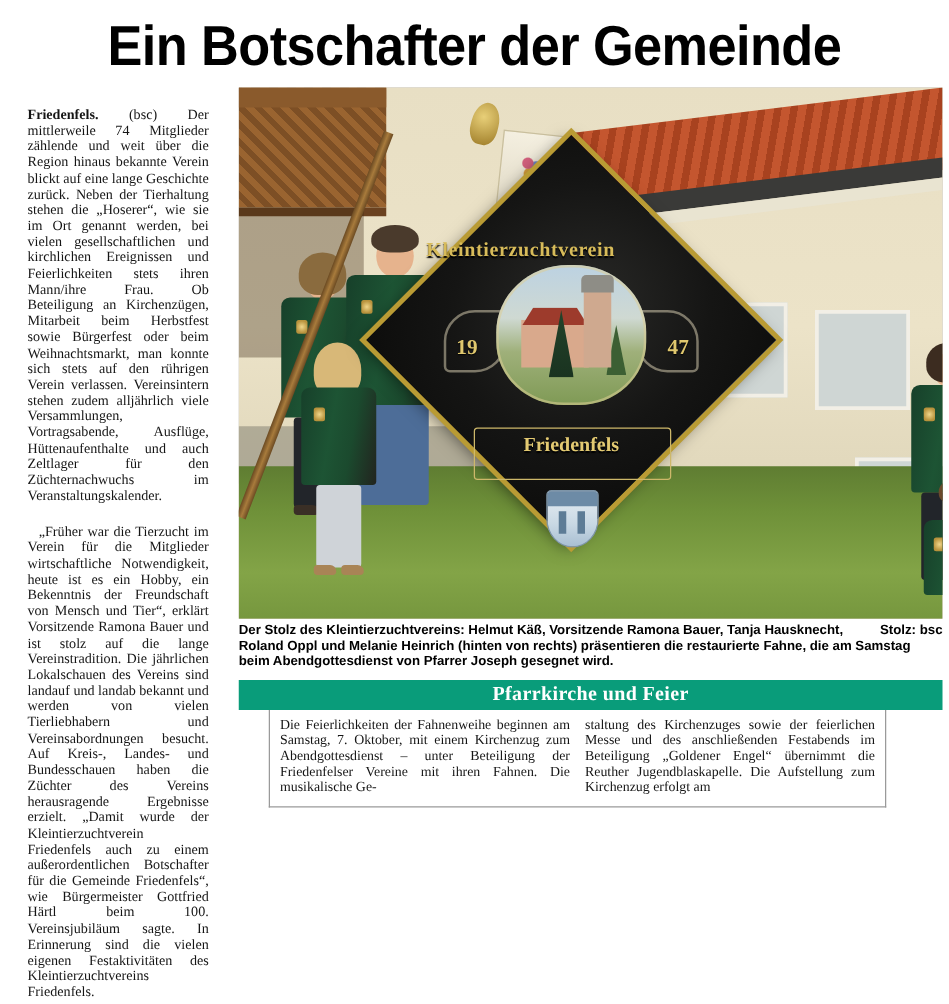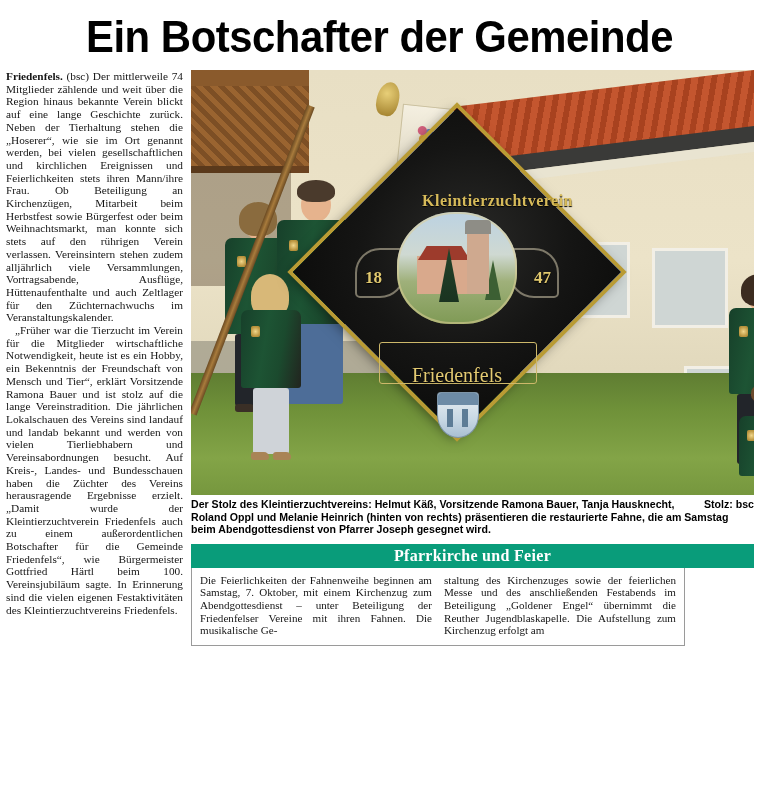--- a/index.html
+++ b/index.html
@@ -44,21 +44,21 @@
     text-align:left;
   }
 
   
   .body-text{
     font-size:11.3px;
     line-height:12.7px;
     text-align:justify;
     text-justify:inter-word;
     hyphens:manual;
-    margin:0;
+    margin:16px;
     color:#151515;
   }
   .body-text + .body-text{text-indent:9px;margin-top:0;}
   .para-gap{margin-top:10px;}
   .dateline{font-weight:bold;}
 
   .subhead{
     font-family:"Liberation Sans", sans-serif;
     font-weight:bold;
     font-size:15.5px;
@@ -125,41 +125,41 @@
     border-radius:50% 50% 40% 40%;transform:rotate(14deg);}
   .ribbon{position:absolute;left:86px;top:-22px;width:46px;height:72px;
     background:linear-gradient(180deg,#f4efe0,#ded7c2);
     border:1px solid #c9bf9e;transform:rotate(6deg);}
   .ribbon-fringe{position:absolute;left:86px;top:48px;width:46px;height:10px;
     background:repeating-linear-gradient(90deg,#d9b64e 0 2px,#a98a2c 2px 4px);transform:rotate(6deg);}
   .ribbon-flower{position:absolute;left:14px;top:16px;width:20px;height:22px;
     background:radial-gradient(circle at 35% 35%,#d2607d 0 4px,transparent 5px),
                radial-gradient(circle at 70% 45%,#6d86c4 0 4px,transparent 5px),
                radial-gradient(circle at 45% 72%,#d8a03f 0 4px,transparent 5px);}
-  .banner-arc{position:absolute;left:0;top:36px;width:232px;text-align:right;
+  .banner-arc{position:absolute;left:0;top:36px;width:232px;text-align:left;
     font-family:"Liberation Serif", serif;font-weight:bold;font-size:16px;
     color:#d7bb5a;letter-spacing:.5px;text-shadow:0 1px 1px #000;}
   .medallion{position:absolute;left:56px;top:56px;width:120px;height:112px;
     border-radius:48% 48% 45% 45%;
     background:linear-gradient(180deg,#bcd2e2 0%,#cfd9d2 38%,#9fb07a 62%,#7f9a55 100%);
     box-shadow:0 0 0 2px rgba(220,205,150,.55) inset;overflow:hidden;}
   .med-church-body{position:absolute;left:20px;top:44px;width:54px;height:38px;background:#d9a98c;}
   .med-church-roof{position:absolute;left:16px;top:34px;width:62px;height:14px;background:#9d3b2c;
     clip-path:polygon(8% 100%,92% 100%,78% 0,22% 0);}
   .med-tower{position:absolute;left:70px;top:18px;width:22px;height:64px;background:#cfa98f;}
   .med-tower-top{position:absolute;left:68px;top:8px;width:26px;height:14px;background:#8e8d86;border-radius:4px 4px 0 0;}
   .med-tree{position:absolute;left:42px;top:36px;width:20px;height:54px;
     background:linear-gradient(180deg,#23432a,#1a3320);clip-path:polygon(50% 0,100% 100%,0 100%);}
   .med-tree2{position:absolute;left:88px;top:48px;width:16px;height:40px;
     background:#3c5f33;clip-path:polygon(50% 0,100% 100%,0 100%);}
   .scroll{position:absolute;left:38px;top:186px;width:156px;height:40px;
     border:1px solid #cdb86a;border-radius:3px;}
   .scroll-text{position:absolute;left:38px;top:192px;width:156px;text-align:center;
-    font-family:"Liberation Serif", serif;font-weight:normal;font-size:20px;color:#e3ca72;
-    text-shadow:0 1px 1px #000;margin-top:16px;}
+    font-family:"Liberation Serif", serif;font-weight:bold;font-size:16px;color:#e3ca72;
+    text-shadow:0 1px 1px #000;}
   .year{position:absolute;font-family:"Liberation Serif", serif;font-weight:bold;
     font-size:17px;color:#e0c86e;text-shadow:0 1px 1px #000;}
   .year-l{left:24px;top:112px;}
   .year-r{right:22px;top:112px;}
   .coat{position:absolute;left:96px;top:236px;width:40px;height:44px;
     background:linear-gradient(180deg,#e9eef2 0%,#c8d8e4 60%,#a9bfd2 100%);
     border-radius:4px 4px 50% 50%;border:1px solid #7e95a8;}
   .coat-bar{position:absolute;left:0;top:0;width:100%;height:12px;background:#6d8ba6;border-radius:3px 3px 0 0;}
   .coat-pillar{position:absolute;top:16px;width:6px;height:18px;background:#5d7c96;}
   .flourish{position:absolute;width:46px;height:46px;border:2px solid rgba(225,215,185,.5);
@@ -182,21 +182,21 @@
   .green-bar-title{
     font-family:"Liberation Serif", serif;font-weight:bold;
     font-size:16px;color:#ffffff;letter-spacing:.3px;
   }
 
   
   .info-box{
     width:494px;box-sizing:border-box;
     border:1px solid #9a9a9a;border-top:none;
     padding:6px 8px 8px 8px;
-    display:flex;gap:12px;
+    display:flex;gap:12px;margin-left:24px;
   }
   .info-col{flex:1 1 0;}
   .info-col p{
     margin:0;font-size:11.1px;line-height:12.6px;text-align:justify;color:#151515;
   }
 </style>
 </head>
 <body>
 
 <div class="page">
@@ -303,21 +303,21 @@
 
             <div class="medallion">
               <div class="med-tree2"></div>
               <div class="med-church-body"></div>
               <div class="med-church-roof"></div>
               <div class="med-tower"></div>
               <div class="med-tower-top"></div>
               <div class="med-tree"></div>
             </div>
 
-            <div class="year year-l">18</div>
+            <div class="year year-l">19</div>
             <div class="year year-r">47</div>
 
             <div class="scroll"></div>
             <div class="scroll-text">Friedenfels</div>
 
             <div class="coat">
               <div class="coat-bar"></div>
               <div class="coat-pillar" style="left:9px;"></div>
               <div class="coat-pillar" style="left:24px;"></div>
             </div>

